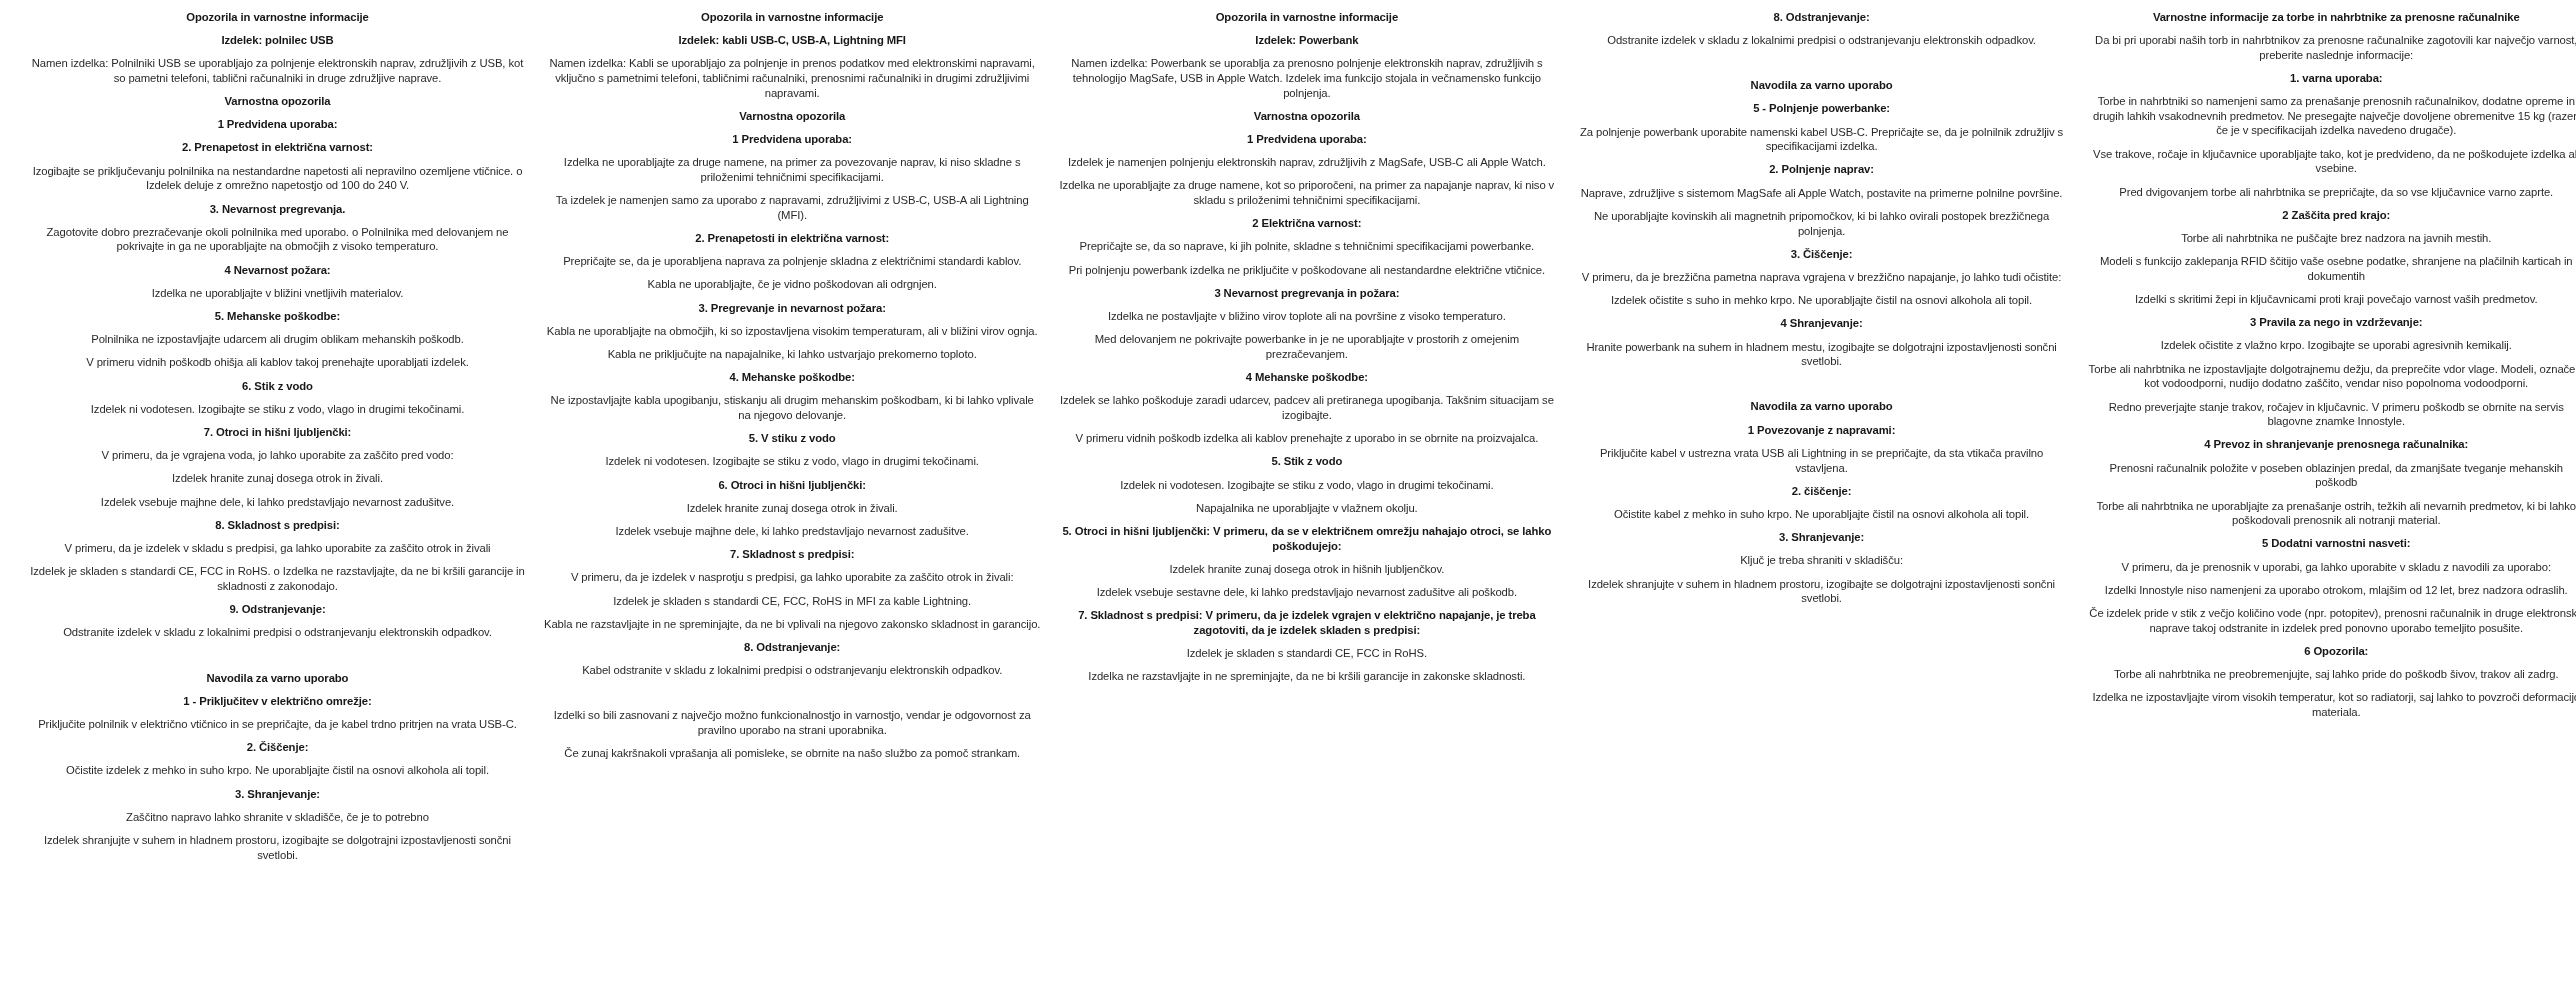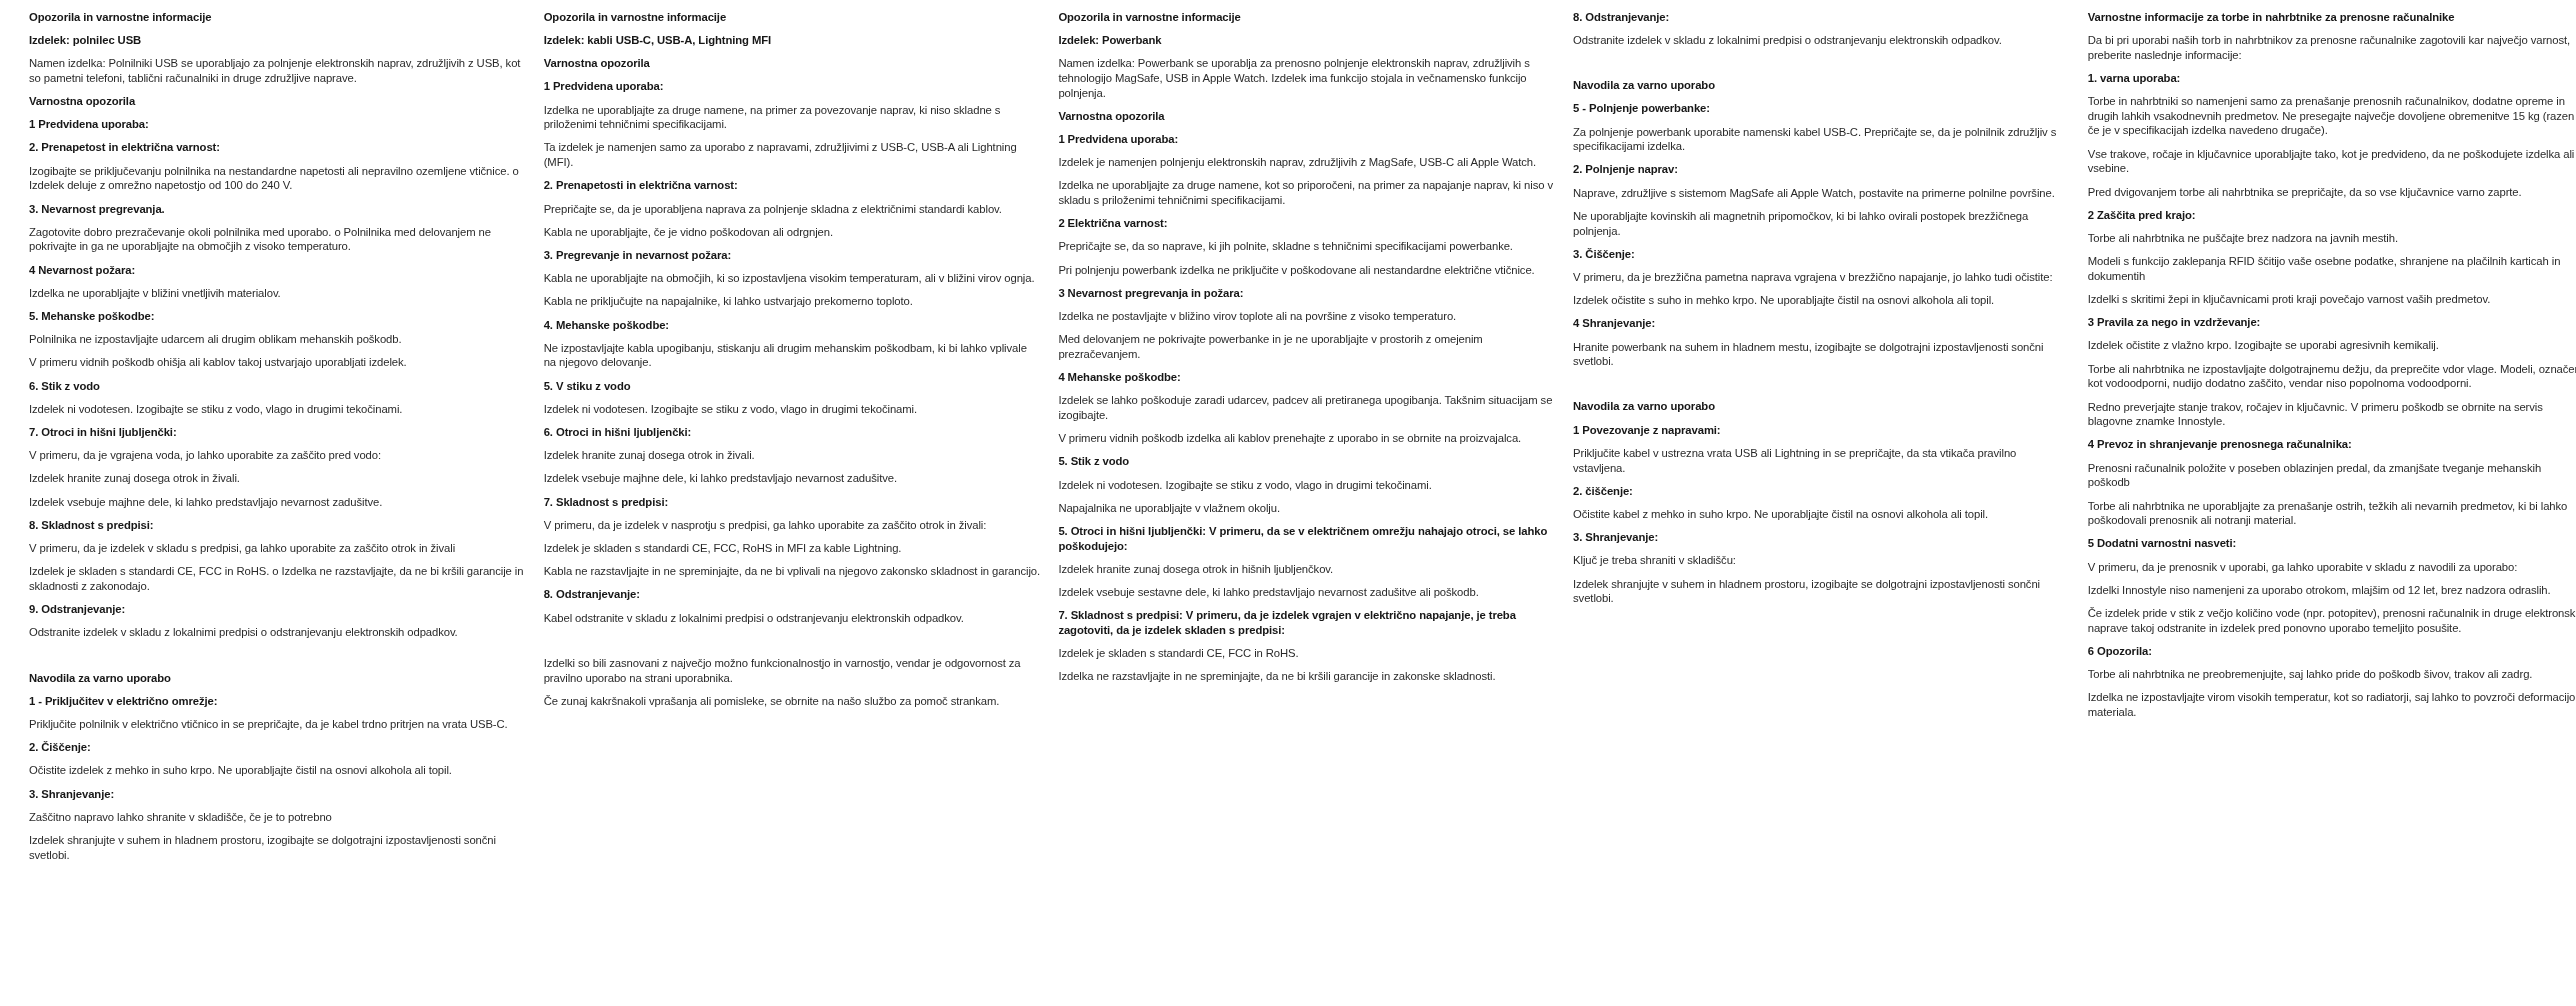--- a/index.html
+++ b/index.html
@@ -11,20 +11,21 @@
     overflow: hidden;
     font-family: "Liberation Sans", sans-serif;
     color: #212121;
   }
   .doc {
     display: grid;
     grid-template-columns: repeat(5, 497px);
     column-gap: 17.7px;
     padding: 9.7px 0 0 29px;
     box-sizing: border-box;
+    text-align: center;
   }
   .col { min-width: 0; }
   .blk {
     margin: 0 0 8.5px 0;
     font-size: 11.3px;
     line-height: 14.7px;
     letter-spacing: -0.1px;
     color: #2a2a2a;
   }
   .blk.h {
@@ -44,21 +45,21 @@
       <p class="blk h">Varnostna opozorila</p>
       <p class="blk h">1 Predvidena uporaba:</p>
       <p class="blk h">2. Prenapetost in električna varnost:</p>
       <p class="blk p">Izogibajte se priključevanju polnilnika na nestandardne napetosti ali nepravilno ozemljene vtičnice. o Izdelek deluje z omrežno napetostjo od 100 do 240 V.</p>
       <p class="blk h">3. Nevarnost pregrevanja.</p>
       <p class="blk p">Zagotovite dobro prezračevanje okoli polnilnika med uporabo. o Polnilnika med delovanjem ne pokrivajte in ga ne uporabljajte na območjih z visoko temperaturo.</p>
       <p class="blk h">4 Nevarnost požara:</p>
       <p class="blk p">Izdelka ne uporabljajte v bližini vnetljivih materialov.</p>
       <p class="blk h">5. Mehanske poškodbe:</p>
       <p class="blk p">Polnilnika ne izpostavljajte udarcem ali drugim oblikam mehanskih poškodb.</p>
-      <p class="blk p">V primeru vidnih poškodb ohišja ali kablov takoj ustvarjajo uporabljati izdelek.</p>
+      <p class="blk p">V primeru vidnih poškodb ohišja ali kablov takoj prenehajte uporabljati izdelek.</p>
       <p class="blk h">6. Stik z vodo</p>
       <p class="blk p">Izdelek ni vodotesen. Izogibajte se stiku z vodo, vlago in drugimi tekočinami.</p>
       <p class="blk h">7. Otroci in hišni ljubljenčki:</p>
       <p class="blk p">V primeru, da je vgrajena voda, jo lahko uporabite za zaščito pred vodo:</p>
       <p class="blk p">Izdelek hranite zunaj dosega otrok in živali.</p>
       <p class="blk p">Izdelek vsebuje majhne dele, ki lahko predstavljajo nevarnost zadušitve.</p>
       <p class="blk h">8. Skladnost s predpisi:</p>
       <p class="blk p">V primeru, da je izdelek v skladu s predpisi, ga lahko uporabite za zaščito otrok in živali</p>
       <p class="blk p">Izdelek je skladen s standardi CE, FCC in RoHS. o Izdelka ne razstavljajte, da ne bi kršili garancije in skladnosti z zakonodajo.</p>
       <p class="blk h">9. Odstranjevanje:</p>
@@ -69,20 +70,21 @@
       <p class="blk p">Priključite polnilnik v električno vtičnico in se prepričajte, da je kabel trdno pritrjen na vrata USB-C.</p>
       <p class="blk h">2. Čiščenje:</p>
       <p class="blk p">Očistite izdelek z mehko in suho krpo. Ne uporabljajte čistil na osnovi alkohola ali topil.</p>
       <p class="blk h">3. Shranjevanje:</p>
       <p class="blk p">Zaščitno napravo lahko shranite v skladišče, če je to potrebno</p>
       <p class="blk p">Izdelek shranjujte v suhem in hladnem prostoru, izogibajte se dolgotrajni izpostavljenosti sončni svetlobi.</p>
     </div>
   <div class="col">
       <p class="blk h">Opozorila in varnostne informacije</p>
       <p class="blk h">Izdelek: kabli USB-C, USB-A, Lightning MFI</p>
+      <p class="blk p">Namen izdelka: Kabli se uporabljajo za polnjenje in prenos podatkov med elektronskimi napravami, vključno s pametnimi telefoni, tabličnimi računalniki, prenosnimi računalniki in drugimi združljivimi napravami.</p>
       <p class="blk h">Varnostna opozorila</p>
       <p class="blk h">1 Predvidena uporaba:</p>
       <p class="blk p">Izdelka ne uporabljajte za druge namene, na primer za povezovanje naprav, ki niso skladne s priloženimi tehničnimi specifikacijami.</p>
       <p class="blk p">Ta izdelek je namenjen samo za uporabo z napravami, združljivimi z USB-C, USB-A ali Lightning (MFI).</p>
       <p class="blk h">2. Prenapetosti in električna varnost:</p>
       <p class="blk p">Prepričajte se, da je uporabljena naprava za polnjenje skladna z električnimi standardi kablov.</p>
       <p class="blk p">Kabla ne uporabljajte, če je vidno poškodovan ali odrgnjen.</p>
       <p class="blk h">3. Pregrevanje in nevarnost požara:</p>
       <p class="blk p">Kabla ne uporabljajte na območjih, ki so izpostavljena visokim temperaturam, ali v bližini virov ognja.</p>
       <p class="blk p">Kabla ne priključujte na napajalnike, ki lahko ustvarjajo prekomerno toploto.</p>

